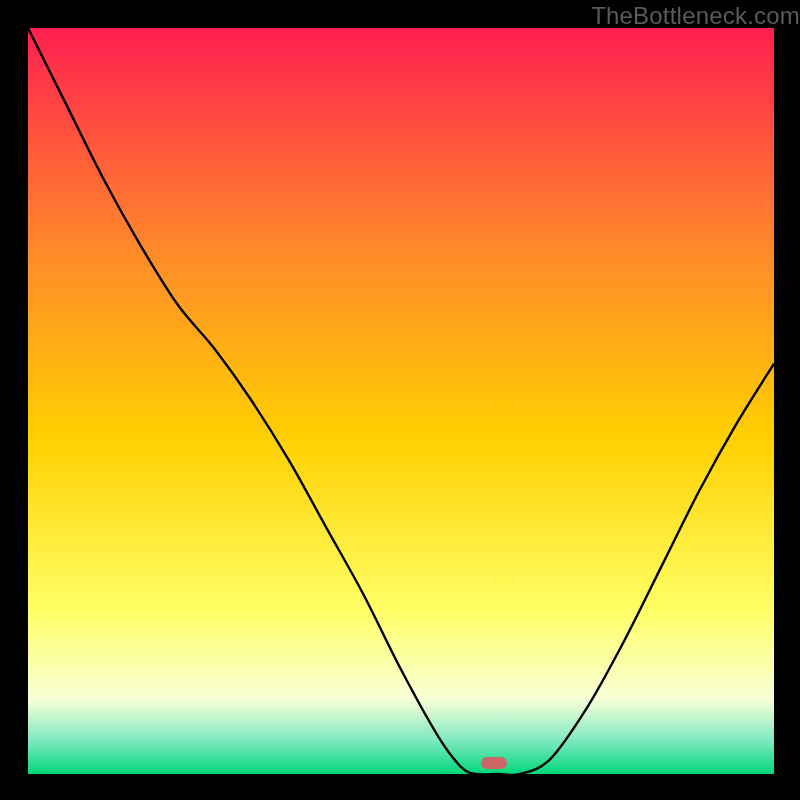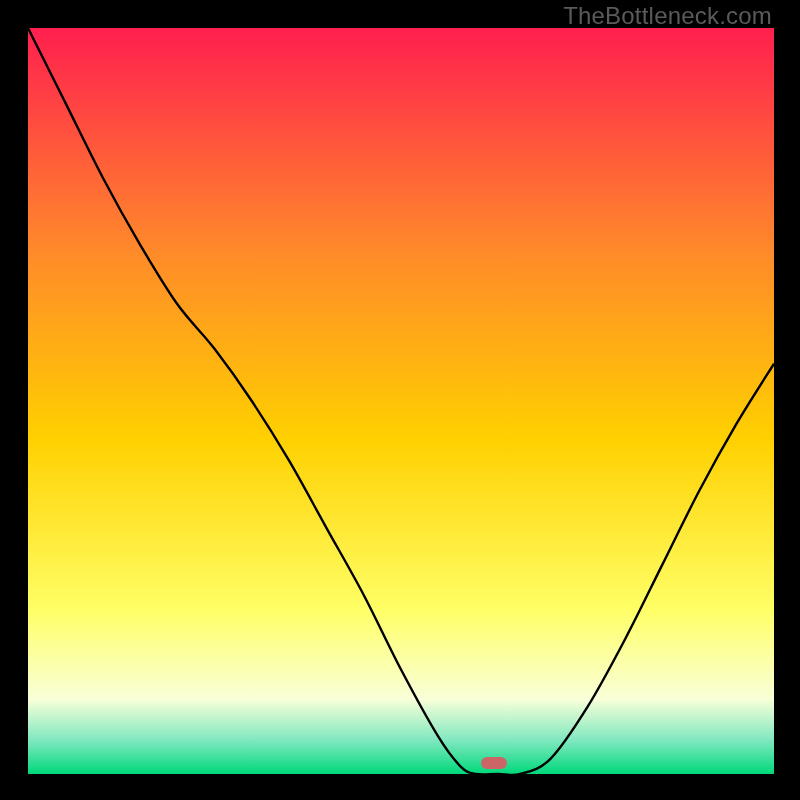--- a/index.html
+++ b/index.html
@@ -13,21 +13,21 @@
   }
   .frame {
     position: relative;
     width: 800px;
     height: 800px;
     background: #000;
   }
   .watermark {
     position: absolute;
     top: 2px;
-    right: 28px;
+    right: 0;
     color: #5a5a5a;
     font-size: 24px;
     font-weight: 400;
     letter-spacing: 0.2px;
     z-index: 10;
   }
   .plot {
     position: absolute;
     left: 28px;
     top: 28px;

